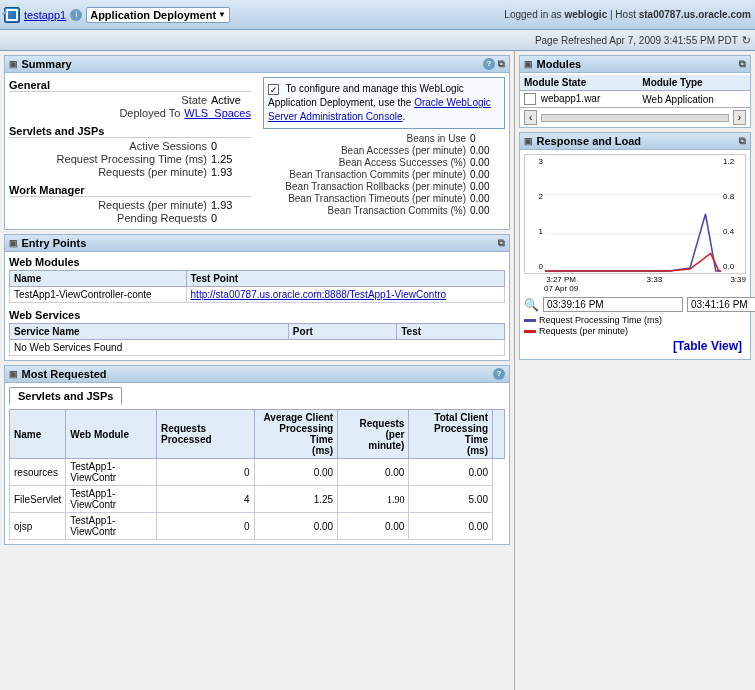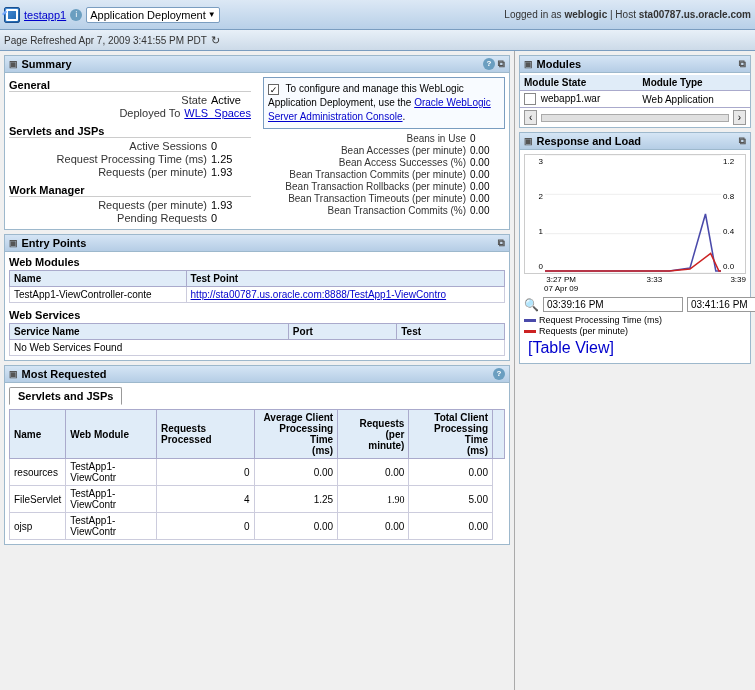--- a/index.html
+++ b/index.html
@@ -2,26 +2,26 @@
 <html><head>
   <meta charset="utf-8">
   <style>
     * { box-sizing: border-box; margin: 0; padding: 0; }
     body { font-family: Arial, sans-serif; font-size: 11px; background: #f0f0f0; color: #000; width: 755px; height: 690px; overflow: hidden; }
 
     
     .topbar { background: linear-gradient(to bottom, #dce8f5, #b8d0e8); border-bottom: 1px solid #7a9dc0; display: flex; align-items: center; justify-content: space-between; padding: 2px 4px; height: 30px; }
     .topbar-left { display: flex; align-items: center; gap: 4px; }
     .breadcrumb-link { color: #0000cc; text-decoration: underline; font-size: 11px; cursor: pointer; }
-    .app-dropdown { display: flex; align-items: center; gap: 2px; font-size: 11px; font-weight: normal; border: 1px solid #7a9dc0; padding: 1px 3px; background: #fff; border-radius: 2px; cursor: pointer; }
+    .app-dropdown { display: flex; align-items: center; gap: 2px; font-size: 11px; font-weight: bold; border: 1px solid #7a9dc0; padding: 1px 3px; background: #fff; border-radius: 2px; cursor: pointer; }
     .dropdown-arrow { font-size: 8px; }
     .topbar-right { font-size: 10px; color: #333; text-align: right; }
 
     
-    .secondbar { background: linear-gradient(to bottom, #e8f0f8, #ccdae8); border-bottom: 1px solid #7a9dc0; display: flex; align-items: center; justify-content: flex-start; padding: 10px 4px; height: 19px; font-size: 10px; color: #333; }
+    .secondbar { background: linear-gradient(to bottom, #e8f0f8, #ccdae8); border-bottom: 1px solid #7a9dc0; display: flex; align-items: center; justify-content: flex-end; padding: 10px 4px; height: 19px; font-size: 10px; color: #333; }
 
     
     .main { display: flex; height: calc(690px - 38px); overflow: hidden; }
 
     
     .left-panel { flex: 1; overflow-y: auto; border-right: 1px solid #aaa; }
 
     
     .right-panel { width: 240px; overflow-y: auto; }
 
@@ -76,21 +76,21 @@
     .chart-area { padding: 4px; }
     .chart-container { position: relative; height: 120px; border: 1px solid #ccc; background: #fff; }
     .chart-y-labels { position: absolute; left: 0; top: 0; bottom: 0; width: 18px; display: flex; flex-direction: column; justify-content: space-between; font-size: 8px; padding: 2px 0; }
     .chart-x-labels { display: flex; justify-content: space-between; font-size: 8px; margin-left: 20px; padding: 1px 0; }
     .chart-time-row { display: flex; align-items: center; gap: 4px; margin: 3px 0; }
     .time-icon { font-size: 12px; color: #666; cursor: pointer; }
     .time-field { border: 1px solid #999; padding: 1px 3px; font-size: 10px; flex: 1; }
     .chart-legend { font-size: 9px; margin-top: 3px; }
     .legend-item { display: flex; align-items: center; gap: 3px; margin: 1px 0; }
     .legend-color { width: 12px; height: 3px; display: inline-block; }
-    .table-view-link { text-align: left; font-size: 16px; color: #0000cc; cursor: pointer; padding: 2px 4px; }
+    .table-view-link { text-align: right; font-size: 12px; color: #0000cc; cursor: pointer; padding: 2px 4px; font-weight: bold; }
 
     
     .most-req-body { padding: 4px; }
     .tab-bar { display: flex; gap: 0; margin-bottom: 4px; }
     .tab { border: 1px solid #999; padding: 2px 8px; font-size: 11px; cursor: pointer; background: #e0ecf8; font-weight: bold; border-radius: 2px 2px 0 0; }
     .tab.active { background: #fff; border-bottom: 1px solid #fff; }
     .mr-table { width: 100%; border-collapse: collapse; font-size: 10px; }
     .mr-table th { background: #e0ecf8; padding: 2px 4px; text-align: left; border: 1px solid #aac; font-size: 10px; }
     .mr-table td { border: 1px solid #ccd; padding: 2px 4px; }
 

